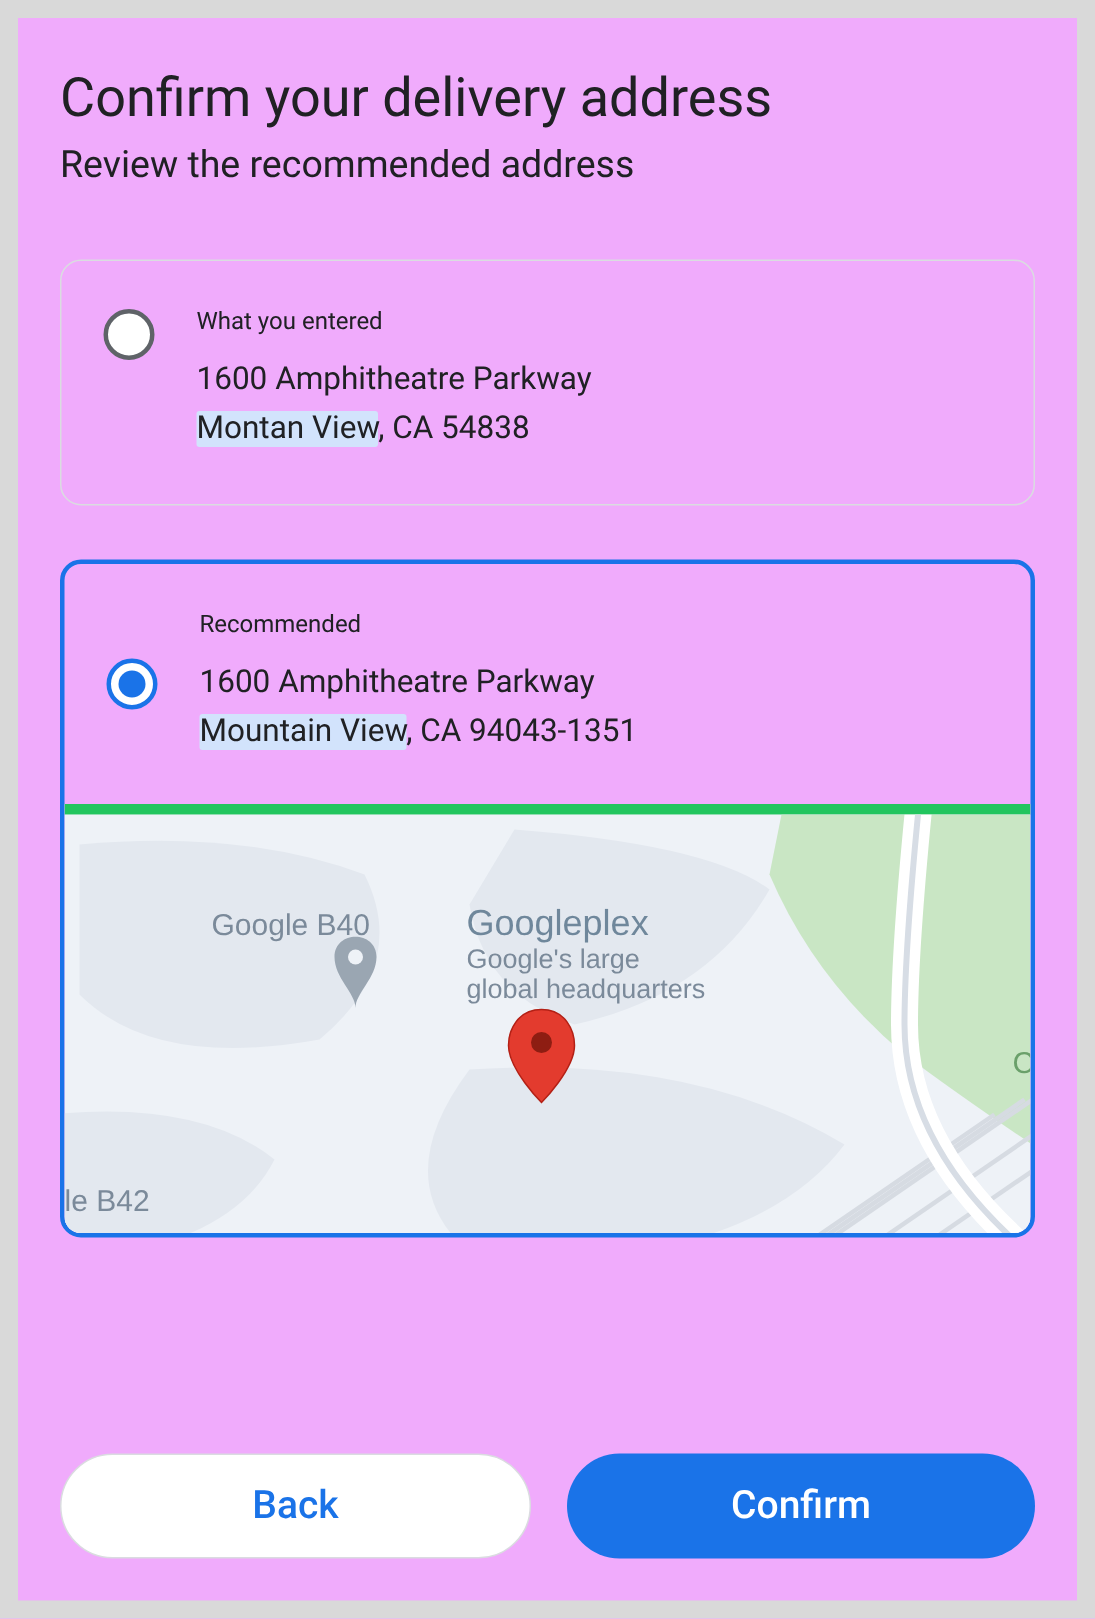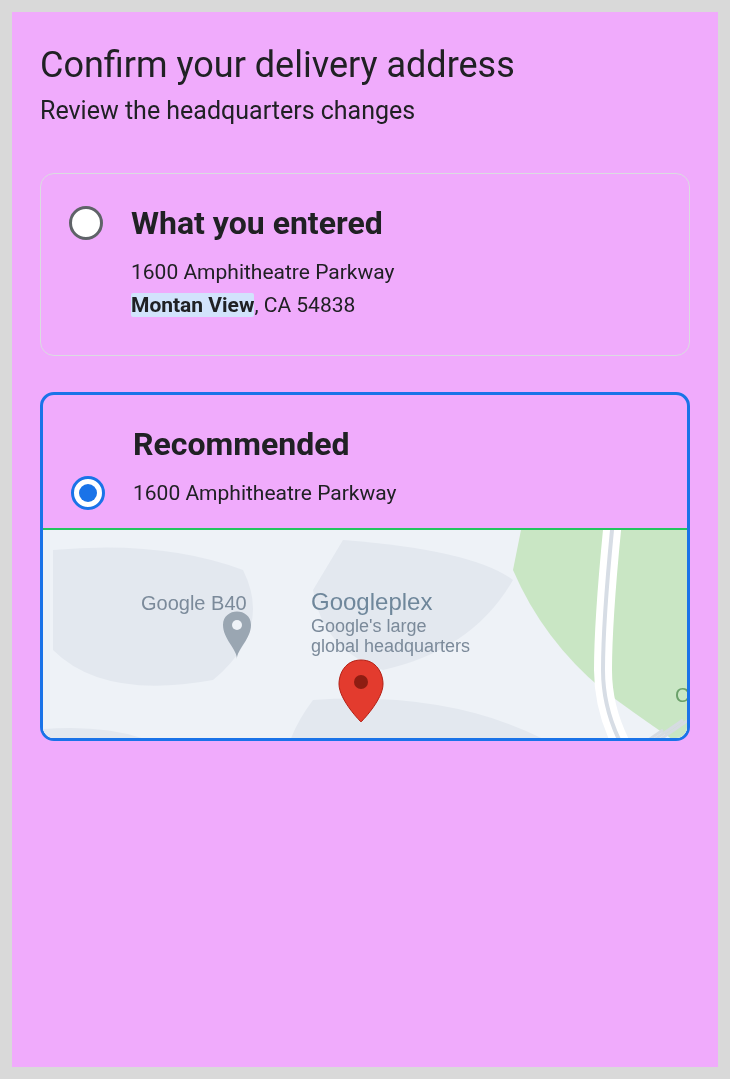--- a/index.html
+++ b/index.html
@@ -43,23 +43,23 @@
     cursor: pointer;
   }
   .option.selected {
     border: 3px solid #1a73e8;
     overflow: hidden;
     padding: 0;
     flex-direction: column;
     gap: 0;
   }
   .option.selected .option-head {
-    padding: 30px 28px 18px 28px;
-    display: flex;
-    align-items: flex-end;
+    padding: 30px 28px 32px 28px;
+    display: flex;
+    align-items: center;
     gap: 28px;
     width: 100%;
   }
   .radio {
     flex: 0 0 auto;
     width: 34px;
     height: 34px;
     border-radius: 50%;
     border: 3px solid #5f6368;
     margin-top: 2px;
@@ -74,40 +74,39 @@
     content: "";
     position: absolute;
     left: 50%; top: 50%;
     width: 18px; height: 18px;
     background: #1a73e8;
     border-radius: 50%;
     transform: translate(-50%, -50%);
   }
   .option-body { flex: 1; }
   .option-label {
-    font-size: 32px;
-    color: #202124;
-    font-weight: 700;
+    font-size: 16px;
+    color: #202124;
+    font-weight: 400;
     margin-bottom: 14px;
   }
   .addr-line {
     font-size: 21px;
     color: #202124;
     line-height: 1.55;
   }
   .hl {
     background: #d2e3fc;
     border-radius: 2px;
     padding: 0 0px;
-    font-weight: bold;
   }
   .map {
     width: 100%;
-    height: 210px;
-    border-top: 2px solid #22c55e;
+    height: 286px;
+    border-top: 7px solid #22c55e;
     position: relative;
     background: #e9eef4;
     overflow: hidden;
     text-align: center;
   }
   .map svg { display: block; }
   .actions {
     margin-top: auto;
     display: flex;
     gap: 24px;
@@ -132,37 +131,38 @@
     background: #1a73e8;
     color: #fff;
   }
 </style>
 </head>
 <body>
 
 <div class="dialog">
 
   <h1 class="title">Confirm your delivery address</h1>
-  <p class="subtitle">Review the headquarters changes</p>
+  <p class="subtitle">Review the recommended address</p>
 
   <div class="option">
     <div class="radio"></div>
     <div class="option-body">
       <div class="option-label">What you entered</div>
       <div class="addr-line">1600 Amphitheatre Parkway</div>
       <div class="addr-line"><span class="hl">Montan View</span><span>, CA 54838</span></div>
     </div>
   </div>
 
   <div class="option selected">
     <div class="option-head">
       <div class="radio"></div>
       <div class="option-body">
         <div class="option-label">Recommended</div>
         <div class="addr-line">1600 Amphitheatre Parkway</div>
+        <div class="addr-line"><span class="hl">Mountain View</span><span>, CA 94043-1351</span></div>
       </div>
     </div>
 
     <div class="map">
       <svg viewBox="0 0 644 286" width="100%" height="286">
 
         <rect x="0" y="0" width="644" height="286" fill="#eef2f7"></rect>
 
         <path d="M480 -10 L660 -10 L660 230 Q600 190 560 160 Q500 110 470 40 Z" fill="#c9e6c4"></path>
 
@@ -195,14 +195,18 @@
         <text x="98" y="80" fill="#7b8a9a" font-size="20" font-family="Arial">Google B40</text>
         <text x="268" y="80" fill="#6f879b" font-size="24" font-family="Arial" font-weight="500">Googleplex</text>
         <text x="268" y="102" fill="#7b8a9a" font-size="18" font-family="Arial">Google's large</text>
         <text x="268" y="122" fill="#7b8a9a" font-size="18" font-family="Arial">global headquarters</text>
         <text x="0" y="264" fill="#7b8a9a" font-size="20" font-family="Arial">le B42</text>
         <text x="632" y="172" fill="#6aa06a" font-size="20" font-family="Arial">C</text>
       </svg>
     </div>
   </div>
 
+  <div class="actions">
+    <button class="btn btn-back">Back</button>
+    <button class="btn btn-confirm">Confirm</button>
+  </div>
 
 </div>
 
 </body></html>

